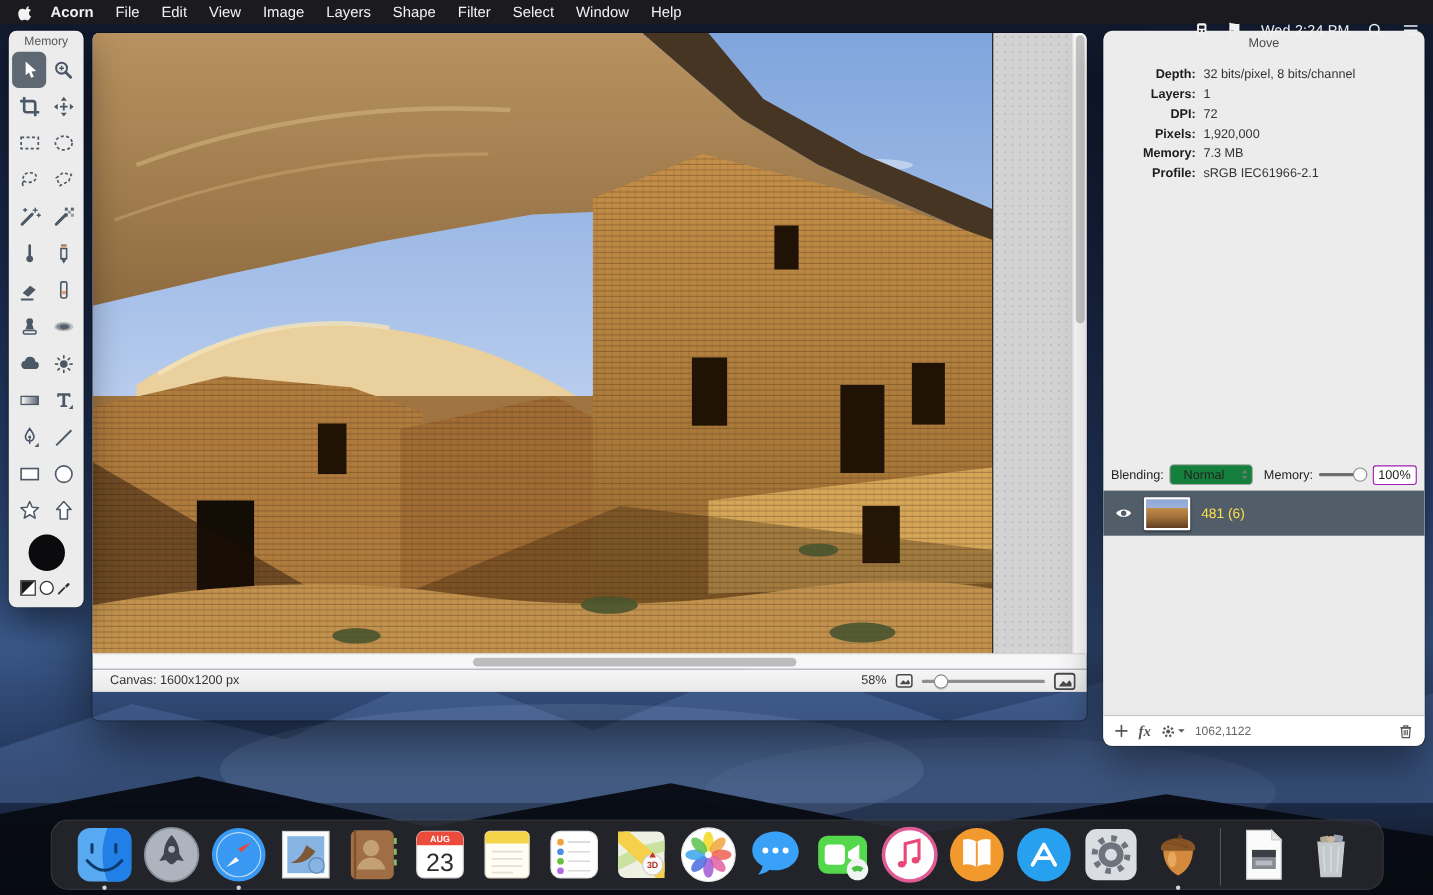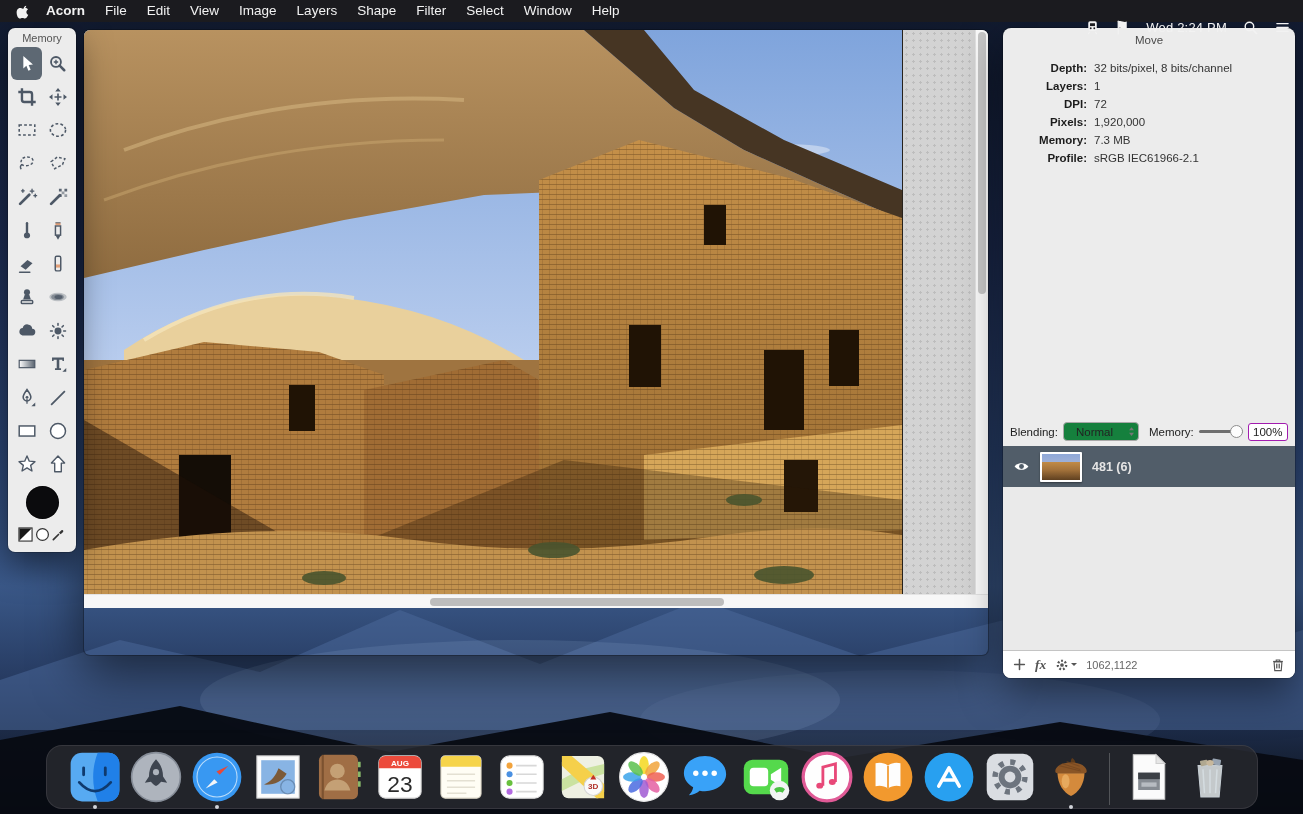--- a/index.html
+++ b/index.html
@@ -101,21 +101,21 @@
               border-radius:3px; font-size:11.5px; display:flex; align-items:center;
               justify-content:center; }
   .layers-area { position:absolute; left:0; right:0; top:418px; bottom:28px; background:#eaeaea; }
   .layer-row { height:41px; display:flex; align-items:center; padding:0 10px; gap:10px; }
   .layer-row.selected { background:#515d69; }
   .layer-row .eye svg { width:17px; height:17px; display:block; }
   .layer-thumb { width:42px; height:30px; border:2px solid #fff; border-radius:1px;
                  background:linear-gradient(180deg,#8fa8d8 0%,#9db0d8 30%,#c08a46 32%,
                              #a2713a 62%,#5f4020 100%);
                  box-shadow:0 1px 2px rgba(0,0,0,.4); }
-  .layer-name { color:#e5e5e5; font-weight:bold; font-size:12.5px; }
+  .layer-name { color:#fde047; font-weight:normal; font-size:12.5px; }
   .insp-bottom { position:absolute; left:0; right:0; bottom:0; height:28px;
                  background:#ffffff; border-top:1px solid #c4c4c4;
                  border-radius:0 0 8px 8px; display:flex; align-items:center;
                  padding:0 10px; gap:9px; color:#555; }
   .insp-bottom svg { display:block; }
   .fx-label { font-family:"Liberation Serif", serif; font-style:italic; font-size:13.5px;
               font-weight:bold; color:#555; }
   .gear-wrap { display:flex; align-items:center; gap:2px; }
   .caret-down { width:0; height:0; border:3.5px solid transparent; border-top-color:#555;
                 margin-top:3px; }
@@ -472,20 +472,42 @@
       </div>
       <div class="vscroll">
         <div class="vthumb"></div>
       </div>
     </div>
 
     <div class="hscroll">
       <div class="hthumb"></div>
     </div>
 
+    <div class="statusbar">
+      <span>Canvas: 1600x1200 px</span>
+      <span class="status-right">
+        <span>58%</span>
+        <span class="img-ic">
+          <svg width="16" height="14" viewBox="0 0 16 14">
+              <rect x="1" y="1.5" width="14" height="11" rx="2" fill="none" stroke="#4a4a4a" stroke-width="1.4"></rect>
+              <path d="M4 10l3-3.5 2.5 2 2-2.5 1.5 2v2z" fill="#4a4a4a"></path>
+            </svg>
+        </span>
+        <span class="zoom-slider">
+          <span class="track"></span>
+            <span class="thumb"></span>
+        </span>
+        <span class="img-ic">
+          <svg width="20" height="17" viewBox="0 0 20 17">
+              <rect x="1" y="1.5" width="18" height="14" rx="2.4" fill="none" stroke="#4a4a4a" stroke-width="1.6"></rect>
+              <path d="M4.5 13l4-5 3 2.6 2.6-3.2 2 2.8v2.8z" fill="#4a4a4a"></path>
+            </svg>
+        </span>
+      </span>
+    </div>
   </div>
 
   <div class="inspector">
     <div class="insp-title">Move</div>
     <div class="insp-info">
         <div class="info-row">
           <span class="info-label">Depth:</span>
           <span class="info-value">32 bits/pixel, 8 bits/channel</span>
         </div>
         <div class="info-row">

